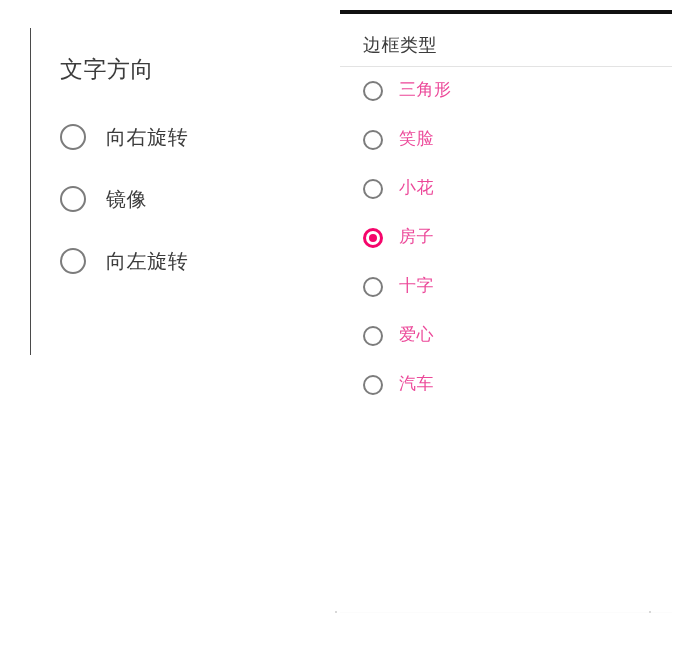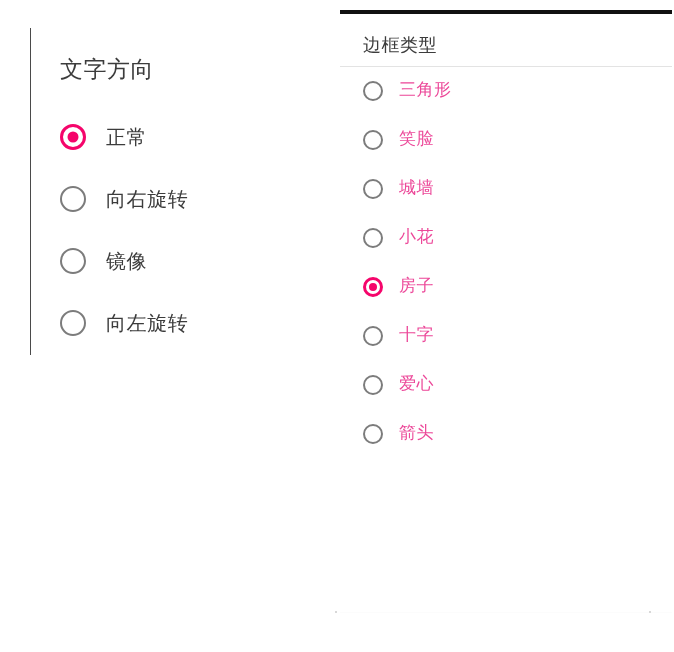--- a/index.html
+++ b/index.html
@@ -186,26 +186,20 @@
 
 <div id="left-panel">
 
   <div id="left-rule"></div>
 
   <div id="left-title">文字方向</div>
 
   <div id="left-options">
       <div class="lrow">
         <span class="radio-wrap">
-          <span class="radio on"></span>
-        </span>
-        <span class="opt-label">正常</span>
-      </div>
-      <div class="lrow">
-        <span class="radio-wrap">
           <span class="radio off"></span>
         </span>
         <span class="opt-label">向右旋转</span>
       </div>
       <div class="lrow">
         <span class="radio-wrap">
           <span class="radio off"></span>
         </span>
         <span class="opt-label">镜像</span>
       </div>
@@ -236,26 +230,20 @@
       <div class="rrow">
         <span class="radio-wrap">
           <span class="radio off"></span>
         </span>
         <span class="opt-label">笑脸</span>
       </div>
       <div class="rrow">
         <span class="radio-wrap">
           <span class="radio off"></span>
         </span>
-        <span class="opt-label">城墙</span>
-      </div>
-      <div class="rrow">
-        <span class="radio-wrap">
-          <span class="radio off"></span>
-        </span>
         <span class="opt-label">小花</span>
       </div>
       <div class="rrow">
         <span class="radio-wrap">
           <span class="radio on"></span>
         </span>
         <span class="opt-label">房子</span>
       </div>
       <div class="rrow">
         <span class="radio-wrap">
@@ -266,20 +254,20 @@
       <div class="rrow">
         <span class="radio-wrap">
           <span class="radio off"></span>
         </span>
         <span class="opt-label">爱心</span>
       </div>
       <div class="rrow">
         <span class="radio-wrap">
           <span class="radio off"></span>
         </span>
-        <span class="opt-label">箭头</span>
+        <span class="opt-label">汽车</span>
       </div>
     </div>
 
   <div id="right-bottom-rule"></div>
   <div class="dot-marker" id="dot-left"></div>
   <div class="dot-marker" id="dot-right"></div>
 </div>
 
 </body></html>

